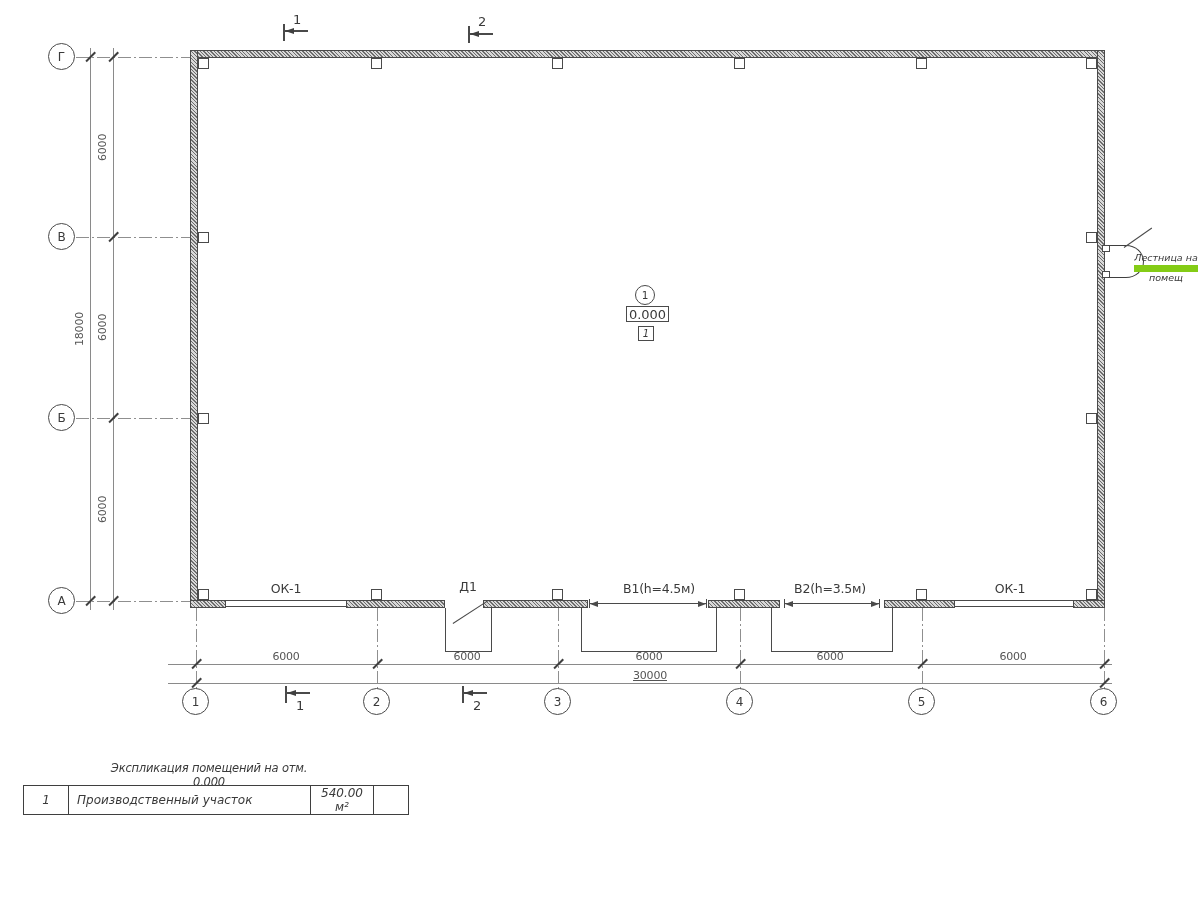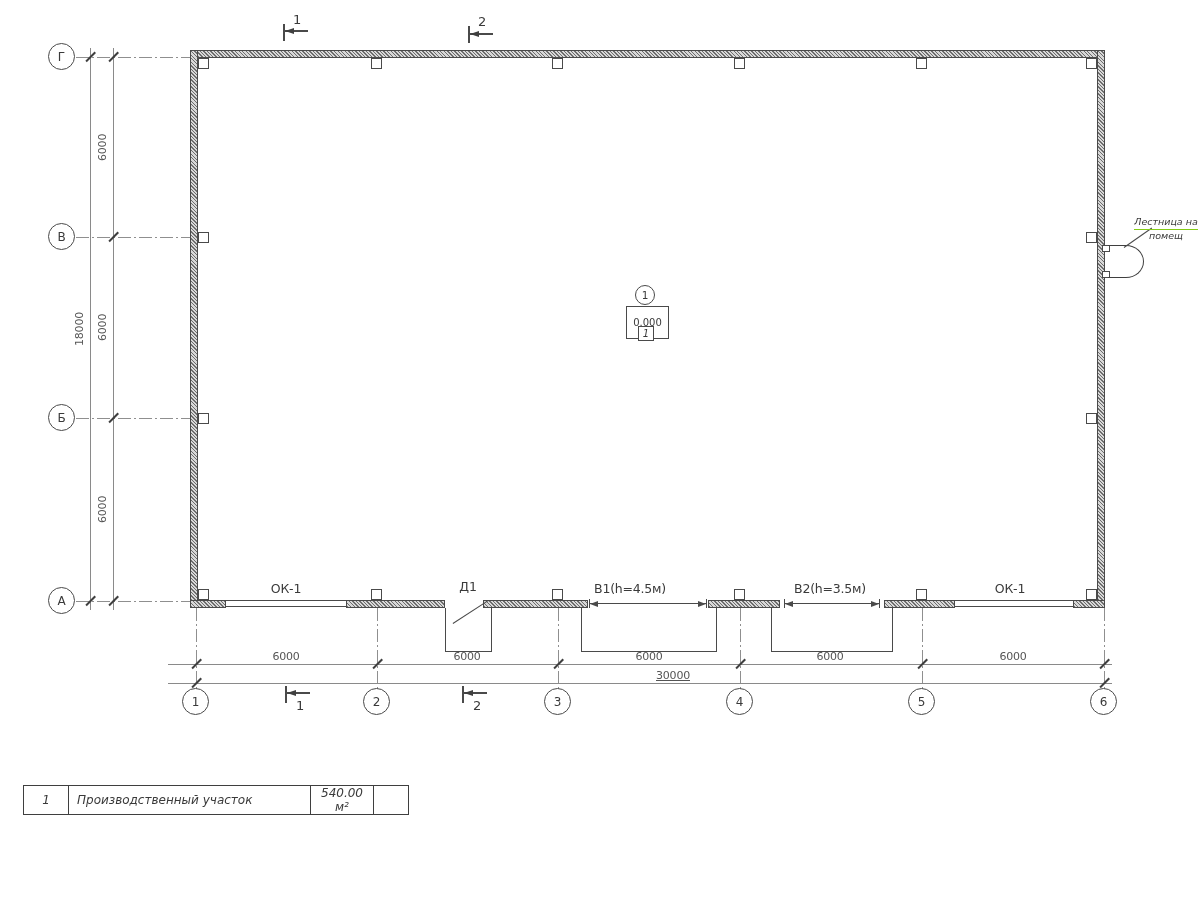--- a/index.html
+++ b/index.html
@@ -19,25 +19,25 @@
   .lbl{position:absolute;font-size:12.5px;text-align:center;letter-spacing:-0.2px;}
   .dimtxt{position:absolute;font-size:11px;color:#555;text-align:center;letter-spacing:-0.2px;}
   .vtxt{writing-mode:vertical-rl;transform:rotate(180deg);display:flex;align-items:center;justify-content:center;width:14px;}
   .sec-lbl{position:absolute;font-size:13px;}
   .ah{position:absolute;width:0;height:0;}
   .bar{position:absolute;width:1.3px;height:9px;background:#4a4a4a;}
   .leaf{position:absolute;height:1.3px;background:#4a4a4a;transform-origin:left center;}
   .lead{position:absolute;height:1px;background:#4a4a4a;transform-origin:left center;}
   .title{position:absolute;left:540px;top:16px;width:320px;text-align:center;font-size:13.5px;letter-spacing:0.4px;border-bottom:1.2px solid #3f3f3f;padding-bottom:3px;}
   .tag-circle{position:absolute;left:635px;top:285px;width:20px;height:20px;border:1.2px solid #4a4a4a;border-radius:50%;display:flex;align-items:center;justify-content:center;font-size:10.5px;background:#fff;box-sizing:border-box;}
-  .tag-rect{position:absolute;left:626px;top:306px;width:43px;height:33px;border:1.5px solid #4a4a4a;display:flex;align-items:center;justify-content:center;font-size:10px;background:#fff;box-sizing:border-box;}
+  .tag-rect{position:absolute;left:626px;top:306px;width:43px;height:16px;border:1.5px solid #4a4a4a;display:flex;align-items:center;justify-content:center;font-size:13px;background:#fff;box-sizing:border-box;}
   .tag-sq{position:absolute;left:638px;top:326px;width:16px;height:15px;border:1.5px solid #4a4a4a;display:flex;align-items:center;justify-content:center;font-size:10px;font-style:italic;background:#fff;box-sizing:border-box;}
   .ladder-arc{position:absolute;left:1108px;top:245px;width:36px;height:33px;border:1.6px solid #3f3f3f;border-left:none;border-radius:0 50% 50% 0 / 0 50% 50% 0;box-sizing:border-box;}
   .note{position:absolute;left:1134px;top:216px;width:64px;font-size:9.5px;font-style:italic;text-align:center;line-height:1.3;}
-  .note .u{border-bottom:1px solid #84cc16;display:inline-block;padding-bottom:1px;}
+  .note .u{border-bottom:7px solid #84cc16;display:inline-block;padding-bottom:1px;margin-top:36px;}
   
   .tbl-title{position:absolute;left:100px;top:761px;width:218px;text-align:center;font-size:11.5px;font-style:italic;border-bottom:1.1px solid #3f3f3f;padding-bottom:2px;letter-spacing:-0.2px;}
   table.expl{position:absolute;left:23px;top:785px;border-collapse:collapse;table-layout:fixed;background:#fff;}
   table.expl td,table.expl th{border:1.8px solid #3f3f3f;font-weight:normal;font-style:italic;padding:0 4px;overflow:hidden;}
   table.expl th{font-size:11px;line-height:1.2;text-align:center;}
   table.expl td{font-size:12px;}
 </style>
 </head>
 <body>
 
@@ -99,21 +99,21 @@
 
   <div class="ramp" style="left:771px;top:608px;width:122px;height:44px;"></div>
   <div class="line" style="left:784px;top:603px;width:96px;height:1.2px;"></div>
   <div class="bar" style="left:784px;top:599px;"></div>
   <div class="bar" style="left:879px;top:599px;"></div>
   <div class="ah" style="left:785px;top:600.5px;border-top:3px solid transparent;border-bottom:3px solid transparent;border-right:8px solid #4a4a4a;"></div>
   <div class="ah" style="left:871px;top:600.5px;border-top:3px solid transparent;border-bottom:3px solid transparent;border-left:8px solid #4a4a4a;"></div>
 
   <div class="lbl" style="left:256px;top:581px;width:60px;">ОК-1</div>
   <div class="lbl" style="left:448px;top:579px;width:40px;">Д1</div>
-  <div class="lbl" style="left:570px;top:581px;width:120px;">В1(h=4.5м)</div>
+  <div class="lbl" style="left:599px;top:581px;width:120px;">В1(h=4.5м)</div>
   <div class="lbl" style="left:770px;top:581px;width:120px;">В2(h=3.5м)</div>
   <div class="lbl" style="left:980px;top:581px;width:60px;">ОК-1</div>
 
   <div class="tag-circle">1</div>
   <div class="tag-rect">0.000</div>
   <div class="tag-sq">1</div>
 
   <div class="pil" style="left:1102px;top:245px;width:8px;height:7px;"></div>
   <div class="pil" style="left:1102px;top:271px;width:8px;height:7px;"></div>
   <div class="ladder-arc"></div>
@@ -163,39 +163,40 @@
   <div class="tick" style="left:915.5px;top:663.3px;"></div>
   <div class="tick" style="left:1097.5px;top:663.3px;"></div>
   <div class="tick" style="left:189.5px;top:682.3px;"></div>
   <div class="tick" style="left:1097.5px;top:682.3px;"></div>
 
   <div class="dimtxt" style="left:256px;top:650px;width:60px;">6000</div>
   <div class="dimtxt" style="left:437px;top:650px;width:60px;">6000</div>
   <div class="dimtxt" style="left:619px;top:650px;width:60px;">6000</div>
   <div class="dimtxt" style="left:800px;top:650px;width:60px;">6000</div>
   <div class="dimtxt" style="left:983px;top:650px;width:60px;">6000</div>
-  <div class="dimtxt" style="left:642px;top:669px;width:62px;text-decoration:underline;">30000</div>
+  <div class="dimtxt" style="left:619px;top:669px;width:62px;text-decoration:underline;">30000</div>
 
   <div class="axc" style="left:182px;top:688px;">1</div>
   <div class="axc" style="left:363px;top:688px;">2</div>
   <div class="axc" style="left:544px;top:688px;">3</div>
   <div class="axc" style="left:726px;top:688px;">4</div>
   <div class="axc" style="left:908px;top:688px;">5</div>
   <div class="axc" style="left:1090px;top:688px;">6</div>
 
   <div class="line" style="left:285px;top:686px;width:1.5px;height:17px;"></div>
   <div class="line" style="left:286px;top:692px;width:24px;height:1.5px;"></div>
   <div class="ah" style="left:287px;top:689.5px;border-top:3.5px solid transparent;border-bottom:3.5px solid transparent;border-right:9px solid #3f3f3f;"></div>
   <div class="sec-lbl" style="left:296px;top:698px;">1</div>
 
   <div class="line" style="left:462px;top:686px;width:1.5px;height:17px;"></div>
   <div class="line" style="left:463px;top:692px;width:24px;height:1.5px;"></div>
   <div class="ah" style="left:464px;top:689.5px;border-top:3.5px solid transparent;border-bottom:3.5px solid transparent;border-right:9px solid #3f3f3f;"></div>
   <div class="sec-lbl" style="left:473px;top:698px;">2</div>
 
+  <div class="tbl-title">Экспликация помещений на отм. 0.000</div>
 
   <table class="expl">
     <colgroup>
       <col style="width:45px">
         <col style="width:242px">
         <col style="width:63px">
         <col style="width:35px">
     </colgroup>
     <tbody>
     <tr style="height:29px;">

